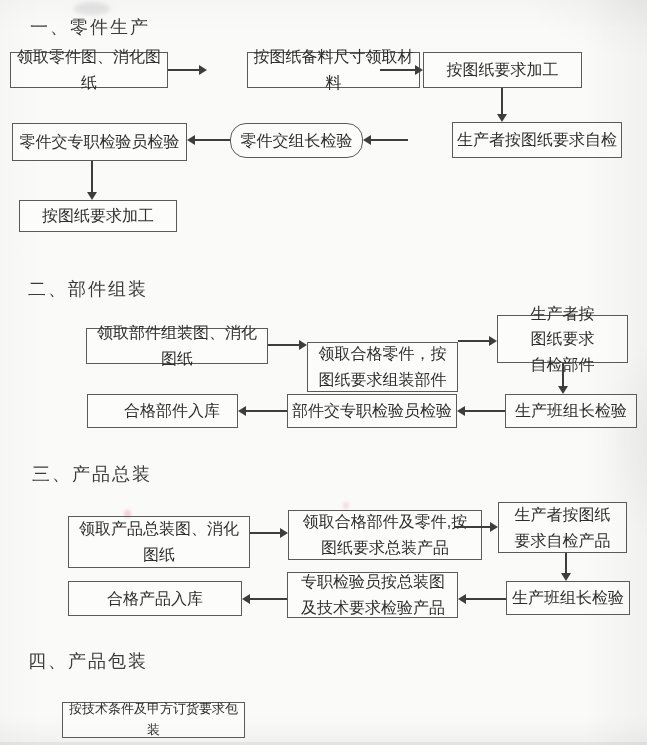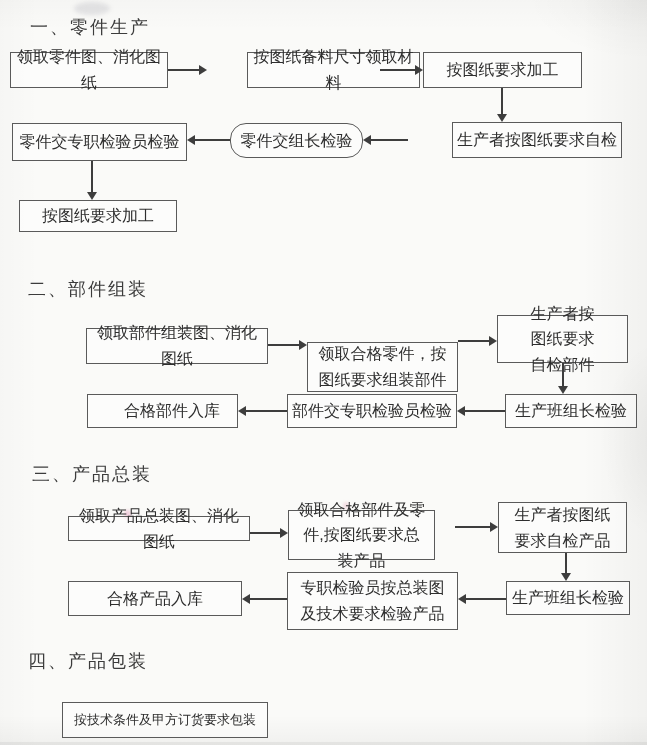--- a/index.html
+++ b/index.html
@@ -55,29 +55,29 @@
 
   
   #s2b1 { left:86px;  top:328px; width:182px; height:36px; }
   #s2b2 { left:307px; top:322px; width:151px; height:50px; padding:2px 9px;margin-top:20px; }
   #s2b3 { left:497px; top:315px; width:131px; height:48px; padding:2px 28px; }
   #s2b4 { left:505px; top:394px; width:132px; height:34px; }
   #s2b5 { left:287px; top:394px; width:170px; height:34px; }
   #s2b6 { left:87px;  top:394px; width:151px; height:34px;padding-left:23px; }
 
   
-  #s3b1 { left:68px;  top:516px; width:182px; height:25px; }
-  #s3b2 { left:288px; top:510px; width:147px; height:50px; padding:2px 8px; }
+  #s3b1 { left:68px;  top:516px; width:182px; height:52px; }
+  #s3b2 { left:288px; top:510px; width:194px; height:50px; padding:2px 8px; }
   #s3b3 { left:498px; top:502px; width:129px; height:51px; padding:18px 12px; }
   #s3b4 { left:506px; top:581px; width:124px; height:34px; }
-  #s3b5 { left:287px; top:572px; width:171px; height:58px; padding:18px 12px; }
+  #s3b5 { left:287px; top:572px; width:171px; height:46px; padding:18px 12px;text-align:right; }
   #s3b6 { left:68px;  top:581px; width:174px; height:35px; }
 
   
-  #s4b1 { left:62px;  top:702px; width:206px; height:36px; font-size:13px; }
+  #s4b1 { left:62px;  top:702px; width:183px; height:36px; font-size:13px; }
 
   
   .arr { position:absolute; background:#3d3d3d; }
   .arr.h { height:1.6px; }
   .arr.v { width:1.6px; }
   .arr.right::after {
     content:''; position:absolute; right:-8px; top:-4.2px;
     border-style:solid; border-width:5px 0 5px 8px;
     border-color:transparent transparent transparent #3d3d3d;
   }

